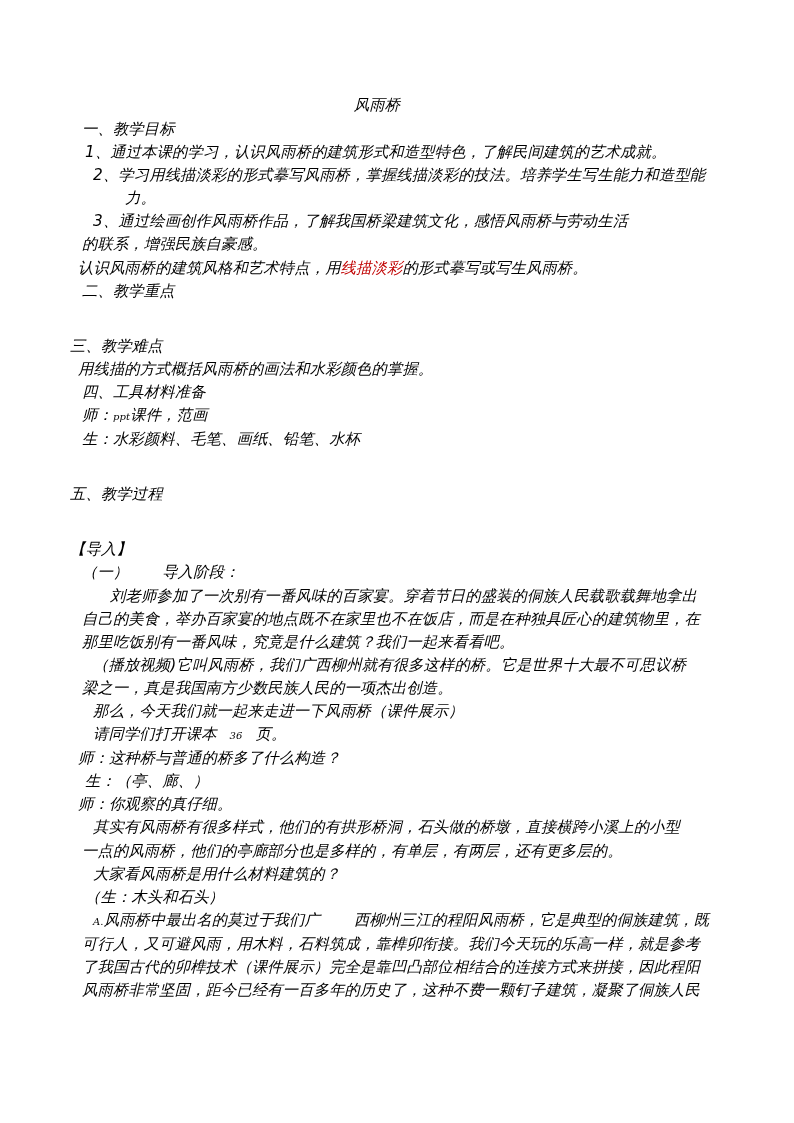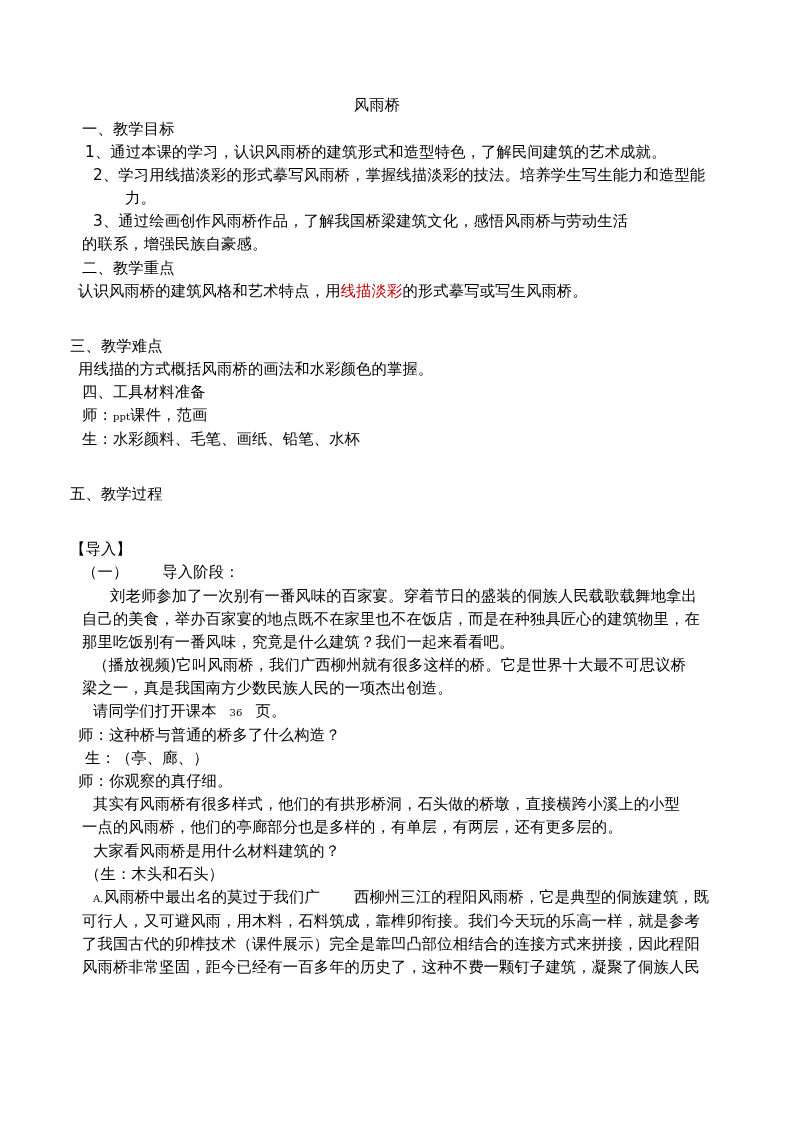--- a/index.html
+++ b/index.html
@@ -15,20 +15,21 @@
     color: #000000;
     overflow: hidden;
   }
   .page {
     position: relative;
     width: 794px;
     height: 1123px;
     background: #ffffff;
     box-sizing: border-box;
     padding: 12px;
+    font-style: italic;
   }
   .doc-body {
     position: absolute;
     left: 63px;
     top: 92px;
     width: 668px;
   }
   .ln {
     font-size: 15.3px;
     line-height: 23.1px;
@@ -66,23 +67,23 @@
     <div class="ln i0">一、教学目标</div>
 
     <div class="ln i1b">1、通过本课的学习，认识风雨桥的建筑形式和造型特色，了解民间建筑的艺术成就。</div>
 
     <div class="ln i2">2、学习用线描淡彩的形式摹写风雨桥，掌握线描淡彩的技法。培养学生写生能力和造型能</div>
     <div class="ln i4">力。</div>
 
     <div class="ln i2">3、通过绘画创作风雨桥作品，了解我国桥梁建筑文化，感悟风雨桥与劳动生活</div>
     <div class="ln i0">的联系，增强民族自豪感。</div>
 
+    <div class="ln i1"><span>认识风雨桥的建筑风格和艺术特点，用</span><span class="red">线描淡彩</span><span>的形式摹写或写生风雨桥。</span></div>
+
     <div class="ln i0">二、教学重点</div>
-
-    <div class="ln i1"><span>认识风雨桥的建筑风格和艺术特点，用</span><span class="red">线描淡彩</span><span>的形式摹写或写生风雨桥。</span></div>
 
     <div class="ln i-half">三、教学难点</div>
 
     <div class="ln i1">用线描的方式概括风雨桥的画法和水彩颜色的掌握。</div>
 
     <div class="ln i0">四、工具材料准备</div>
 
     <div class="ln i0"><span>师：</span><span class="lat">ppt</span><span>课件，范画</span></div>
 
     <div class="ln i0">生：水彩颜料、毛笔、画纸、铅笔、水杯</div>
@@ -94,20 +95,21 @@
     <div class="ln i0"><span>（一）</span><span class="gap-wide"></span><span>导入阶段：</span></div>
 
     <div class="ln i3">刘老师参加了一次别有一番风味的百家宴。穿着节日的盛装的侗族人民载歌载舞地拿出</div>
     <div class="ln i0">自己的美食，举办百家宴的地点既不在家里也不在饭店，而是在种独具匠心的建筑物里，在</div>
     <div class="ln i0">那里吃饭别有一番风味，究竟是什么建筑？我们一起来看看吧。</div>
 
     <div class="ln i2">（播放视频)它叫风雨桥，我们广西柳州就有很多这样的桥。它是世界十大最不可思议桥</div>
     <div class="ln i0">梁之一，真是我国南方少数民族人民的一项杰出创造。</div>
 
 
+    <div class="ln i2">那么，今天我们就一起来走进一下风雨桥（课件展示）</div>
 
     <div class="ln i2"><span>请同学们打开课本</span><span class="gap-sm"></span><span class="lat">36</span><span class="gap-sm"></span><span>页。</span></div>
 
     <div class="ln i1">师：这种桥与普通的桥多了什么构造？</div>
     <div class="ln i1b">生：（亭、廊、）</div>
     <div class="ln i1">师：你观察的真仔细。</div>
 
     <div class="ln i2">其实有风雨桥有很多样式，他们的有拱形桥洞，石头做的桥墩，直接横跨小溪上的小型</div>
     <div class="ln i0">一点的风雨桥，他们的亭廊部分也是多样的，有单层，有两层，还有更多层的。</div>
 

